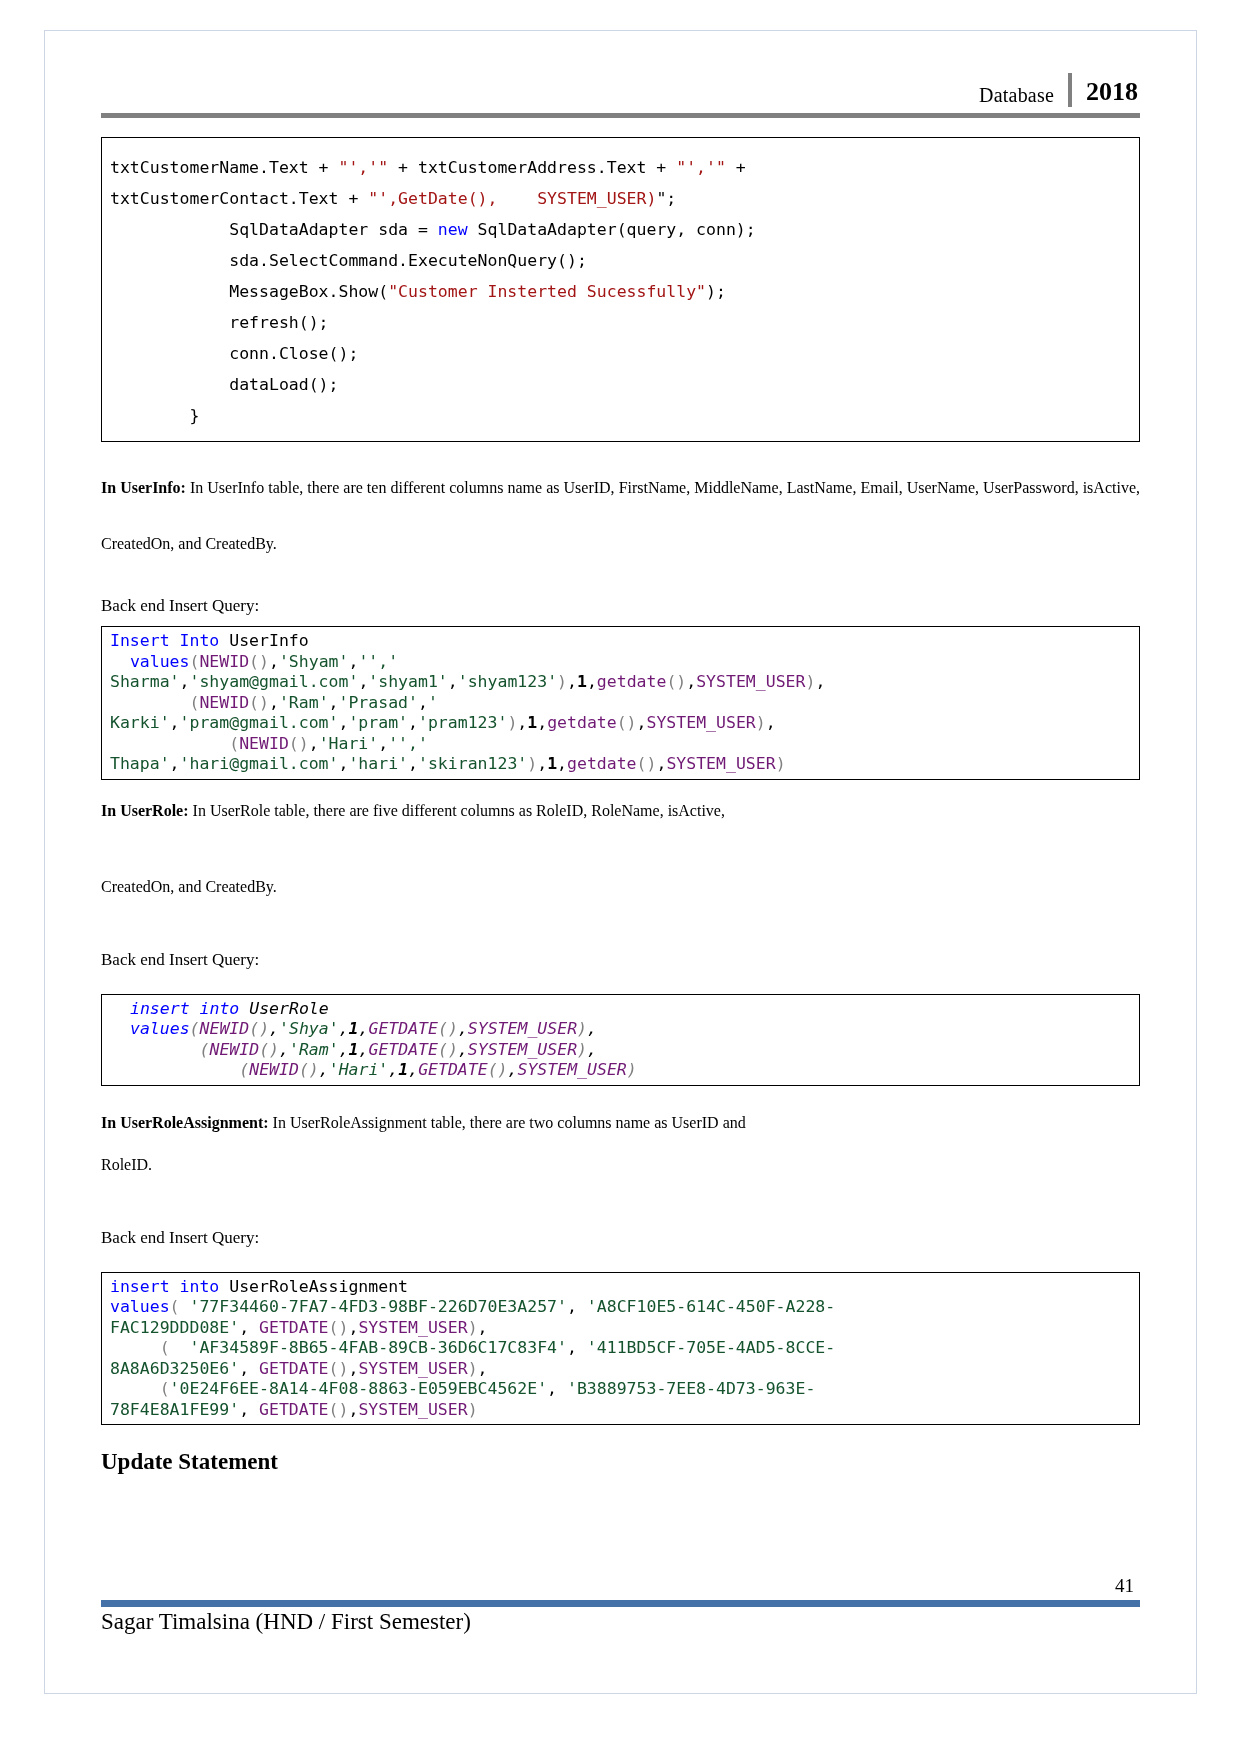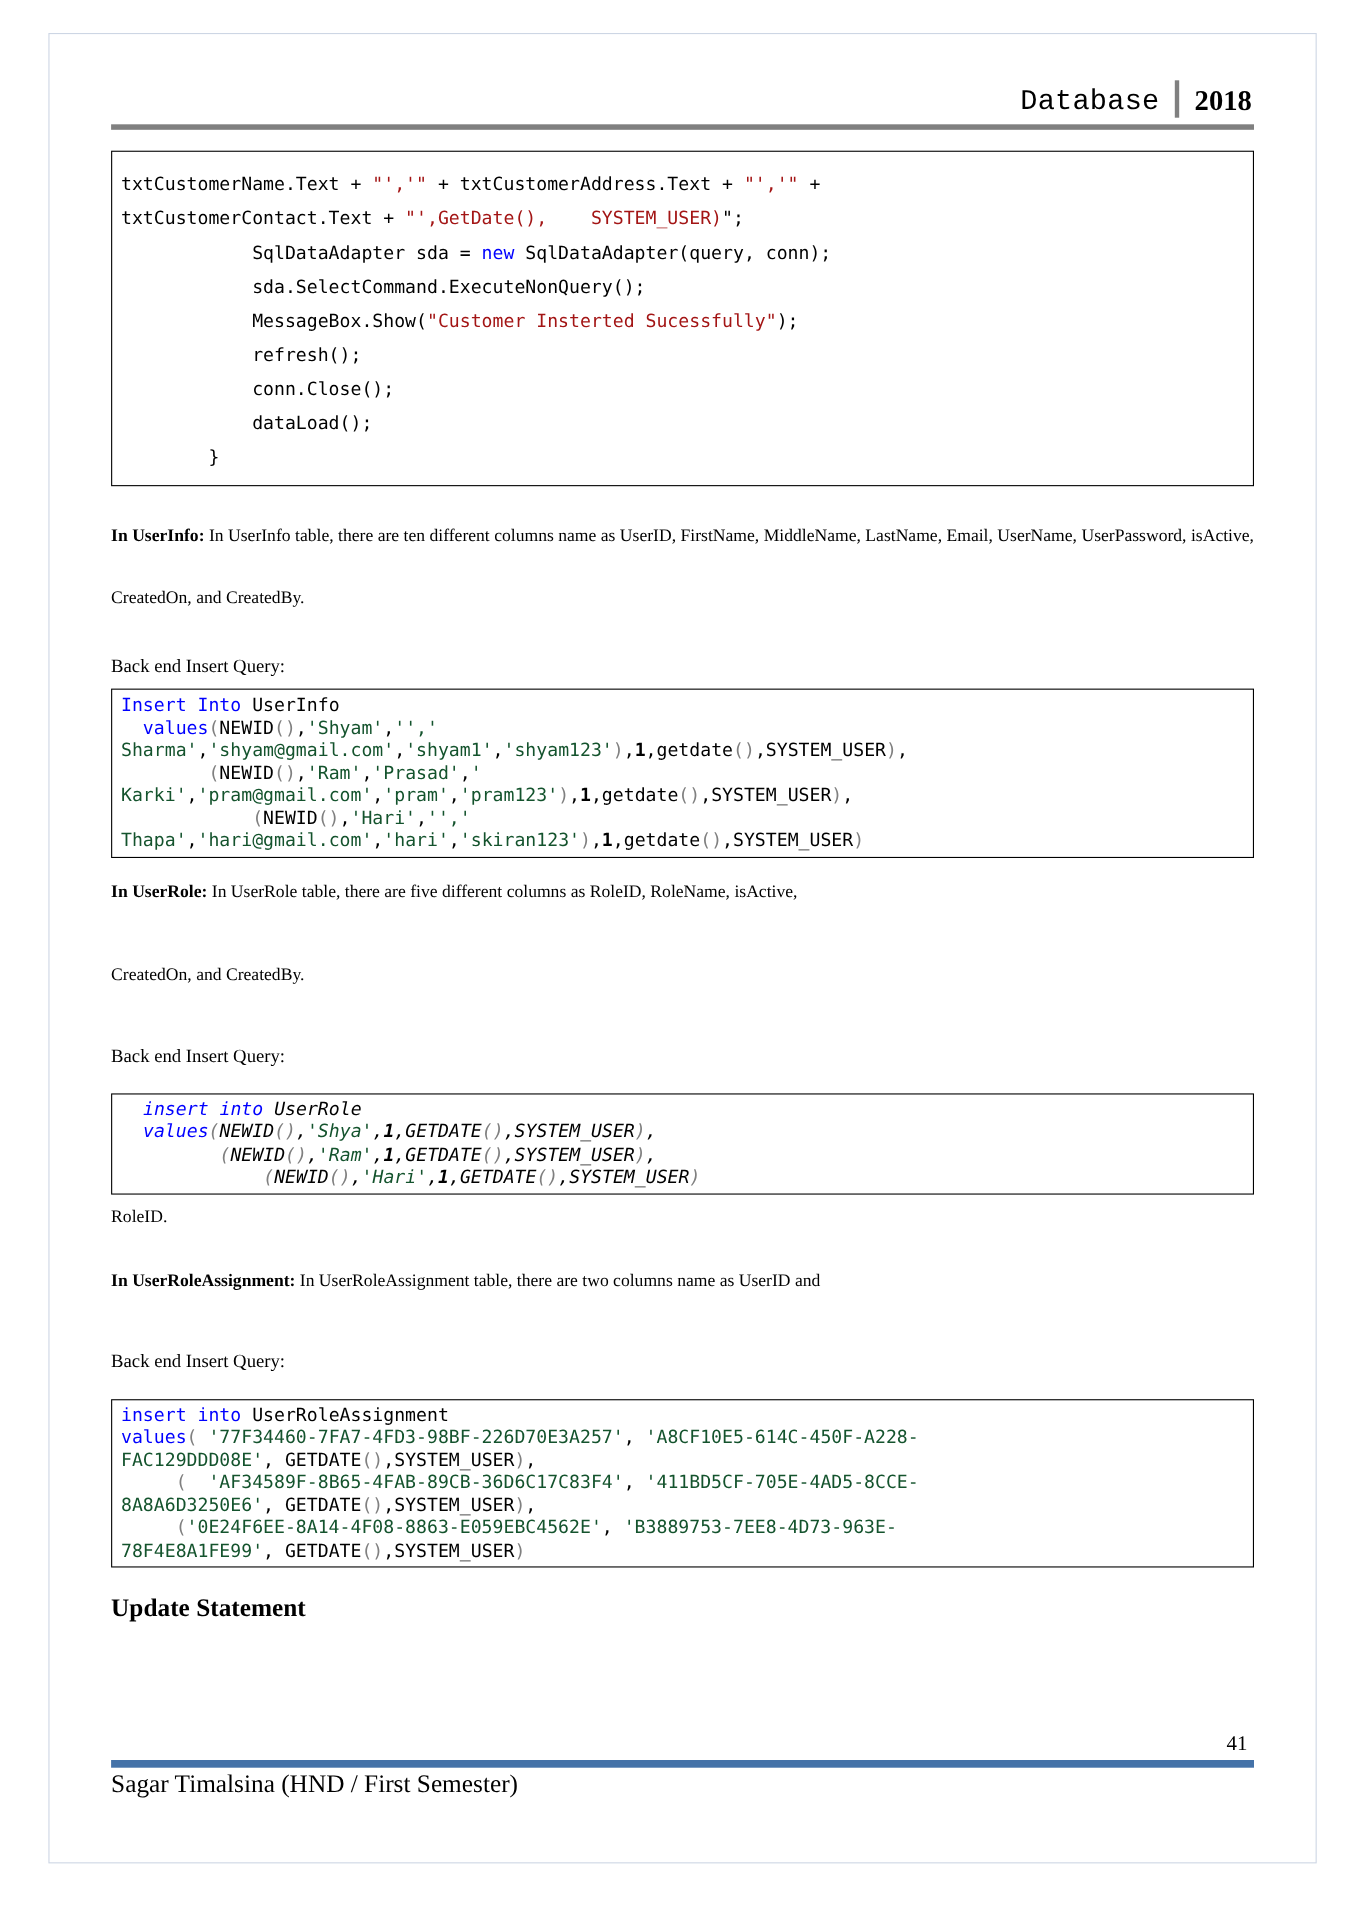--- a/index.html
+++ b/index.html
@@ -43,22 +43,22 @@
     position: relative;
   }
   .header-row {
     display: flex;
     justify-content: flex-end;
     align-items: flex-end;
     padding-right: 2px;
     height: 44px;
   }
   .header-label {
-    font-size: 26px;
-    font-family: Liberation Mono, monospace;
+    font-size: 20px;
+    font-family: Liberation Serif, serif;
     line-height: 1;
     padding-right: 14px;
     letter-spacing: 0.2px;
   }
   .header-divider {
     width: 4px;
     background: #808080;
     height: 34px;
     margin-bottom: -2px;
   }
@@ -101,21 +101,21 @@
   }
   .code-line {
     white-space: pre;
   }
 
   
   .kw      { color: #0000ff; text-align: right; }
   .kw-cs   { color: #0000ff; }
   .str     { color: #a31515; }
   .str-sql { color: #14532d; }
-  .fn      { color: #000000; margin-top: 23px; }
+  .fn      { color: #701a75; margin-top: 23px; }
   .num     { color: #000000; font-weight: bold; }
   .plain   { color: #000000; }
   .punct   { color: #808080; }
 
   
   p.body-text {
     font-size: 16px;
     line-height: 42px;
     margin: 18px 0 0 0;
     text-align: justify;
@@ -199,24 +199,24 @@
     <p class="label-text">Back end Insert Query:</p>
     <div class="code-block sql" id="cb-userinfo"><div class="code-line"><span class="kw">Insert Into</span><span class="plain"> UserInfo</span></div><div class="code-line"><span class="plain">  </span><span class="kw">values</span><span class="punct">(</span><span class="fn">NEWID</span><span class="punct">()</span><span class="plain">,</span><span class="str-sql">'Shyam'</span><span class="plain">,</span><span class="str-sql">'',</span><span class="str-sql">'</span></div><div class="code-line"><span class="str-sql">Sharma'</span><span class="plain">,</span><span class="str-sql">'shyam@gmail.com'</span><span class="plain">,</span><span class="str-sql">'shyam1'</span><span class="plain">,</span><span class="str-sql">'shyam123'</span><span class="punct">)</span><span class="plain">,</span><span class="num">1</span><span class="plain">,</span><span class="fn">getdate</span><span class="punct">()</span><span class="plain">,</span><span class="fn">SYSTEM_USER</span><span class="punct">)</span><span class="plain">,</span></div><div class="code-line"><span class="punct">        (</span><span class="fn">NEWID</span><span class="punct">()</span><span class="plain">,</span><span class="str-sql">'Ram'</span><span class="plain">,</span><span class="str-sql">'Prasad'</span><span class="plain">,</span><span class="str-sql">'</span></div><div class="code-line"><span class="str-sql">Karki'</span><span class="plain">,</span><span class="str-sql">'pram@gmail.com'</span><span class="plain">,</span><span class="str-sql">'pram'</span><span class="plain">,</span><span class="str-sql">'pram123'</span><span class="punct">)</span><span class="plain">,</span><span class="num">1</span><span class="plain">,</span><span class="fn">getdate</span><span class="punct">()</span><span class="plain">,</span><span class="fn">SYSTEM_USER</span><span class="punct">)</span><span class="plain">,</span></div><div class="code-line"><span class="punct">            (</span><span class="fn">NEWID</span><span class="punct">()</span><span class="plain">,</span><span class="str-sql">'Hari'</span><span class="plain">,</span><span class="str-sql">'',</span><span class="str-sql">'</span></div><div class="code-line"><span class="str-sql">Thapa'</span><span class="plain">,</span><span class="str-sql">'hari@gmail.com'</span><span class="plain">,</span><span class="str-sql">'hari'</span><span class="plain">,</span><span class="str-sql">'skiran123'</span><span class="punct">)</span><span class="plain">,</span><span class="num">1</span><span class="plain">,</span><span class="fn">getdate</span><span class="punct">()</span><span class="plain">,</span><span class="fn">SYSTEM_USER</span><span class="punct">)</span></div></div>
 
     <p class="body-text" style="margin-top:10px;">
       <b>In UserRole:</b><span> In UserRole table, there are five different columns as RoleID, RoleName, isActive,</span>
     </p>
     <p class="body-text" style="margin-top:34px;">CreatedOn, and CreatedBy.</p>
     <p class="label-text" style="margin-top:32px;">Back end Insert Query:</p>
     <div class="code-block sql sql-indent" id="cb-userrole" style="margin-top:14px;"><div class="code-line"><span class="kw">insert into</span><span class="plain"> UserRole</span></div><div class="code-line"><span class="kw">values</span><span class="punct">(</span><span class="fn">NEWID</span><span class="punct">()</span><span class="plain">,</span><span class="str-sql">'Shya'</span><span class="plain">,</span><span class="num">1</span><span class="plain">,</span><span class="fn">GETDATE</span><span class="punct">()</span><span class="plain">,</span><span class="fn">SYSTEM_USER</span><span class="punct">)</span><span class="plain">,</span></div><div class="code-line"><span class="punct">       (</span><span class="fn">NEWID</span><span class="punct">()</span><span class="plain">,</span><span class="str-sql">'Ram'</span><span class="plain">,</span><span class="num">1</span><span class="plain">,</span><span class="fn">GETDATE</span><span class="punct">()</span><span class="plain">,</span><span class="fn">SYSTEM_USER</span><span class="punct">)</span><span class="plain">,</span></div><div class="code-line"><span class="punct">           (</span><span class="fn">NEWID</span><span class="punct">()</span><span class="plain">,</span><span class="str-sql">'Hari'</span><span class="plain">,</span><span class="num">1</span><span class="plain">,</span><span class="fn">GETDATE</span><span class="punct">()</span><span class="plain">,</span><span class="fn">SYSTEM_USER</span><span class="punct">)</span></div></div>
 
-    <p class="body-text" style="margin-top:0px;">RoleID.</p>
     <p class="body-text" style="margin-top:16px;">
       <b>In UserRoleAssignment:</b><span> In UserRoleAssignment table, there are two columns name as UserID and</span>
     </p>
+    <p class="body-text" style="margin-top:0px;">RoleID.</p>
     <p class="label-text" style="margin-top:32px;">Back end Insert Query:</p>
     <div class="code-block sql" id="cb-ura" style="margin-top:14px;"><div class="code-line"><span class="kw">insert into</span><span class="plain"> UserRoleAssignment</span></div><div class="code-line"><span class="kw">values</span><span class="punct">( </span><span class="str-sql">'77F34460-7FA7-4FD3-98BF-226D70E3A257'</span><span class="plain">, </span><span class="str-sql">'A8CF10E5-614C-450F-A228-</span></div><div class="code-line"><span class="str-sql">FAC129DDD08E'</span><span class="plain">, </span><span class="fn">GETDATE</span><span class="punct">()</span><span class="plain">,</span><span class="fn">SYSTEM_USER</span><span class="punct">)</span><span class="plain">,</span></div><div class="code-line"><span class="punct">     (  </span><span class="str-sql">'AF34589F-8B65-4FAB-89CB-36D6C17C83F4'</span><span class="plain">, </span><span class="str-sql">'411BD5CF-705E-4AD5-8CCE-</span></div><div class="code-line"><span class="str-sql">8A8A6D3250E6'</span><span class="plain">, </span><span class="fn">GETDATE</span><span class="punct">()</span><span class="plain">,</span><span class="fn">SYSTEM_USER</span><span class="punct">)</span><span class="plain">,</span></div><div class="code-line"><span class="punct">     (</span><span class="str-sql">'0E24F6EE-8A14-4F08-8863-E059EBC4562E'</span><span class="plain">, </span><span class="str-sql">'B3889753-7EE8-4D73-963E-</span></div><div class="code-line"><span class="str-sql">78F4E8A1FE99'</span><span class="plain">, </span><span class="fn">GETDATE</span><span class="punct">()</span><span class="plain">,</span><span class="fn">SYSTEM_USER</span><span class="punct">)</span></div></div>
 
     <p class="section-head">Update Statement</p>
 
   </div>
 
   <div class="doc-footer">
     <div class="footer-rule-wrap">
       <div class="footer-rule"></div>

